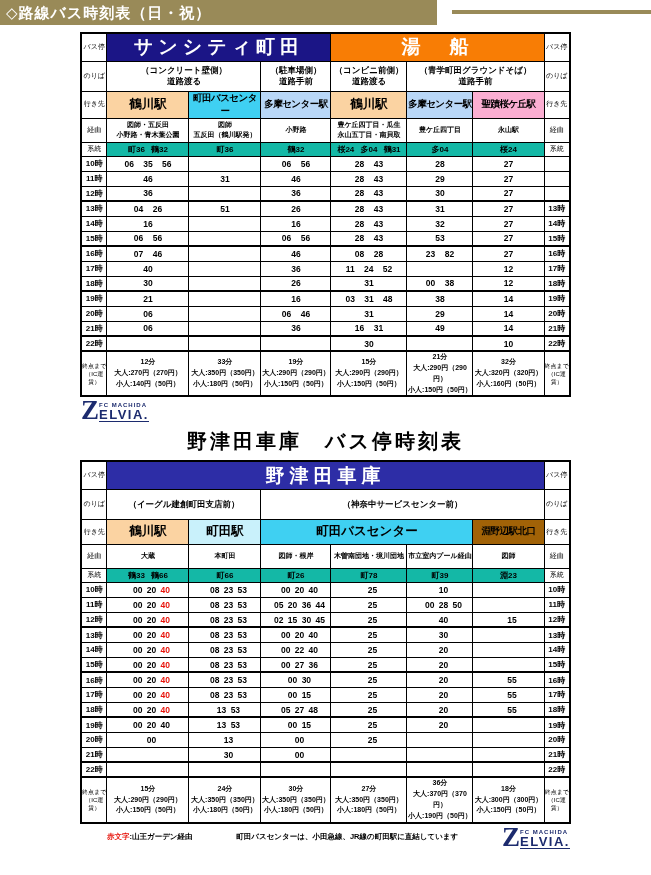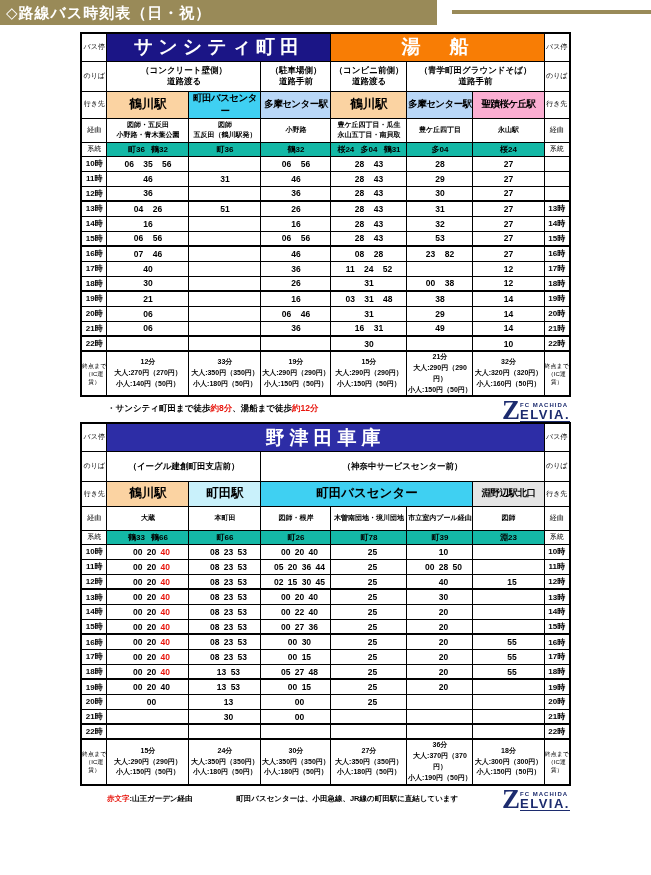--- a/index.html
+++ b/index.html
@@ -245,32 +245,32 @@
           <td class="fare">33分<br>大人:350円（350円）<br>小人:180円（50円）</td>
           <td class="fare">19分<br>大人:290円（290円）<br>小人:150円（50円）</td>
           <td class="fare split">15分<br>大人:290円（290円）<br>小人:150円（50円）</td>
           <td class="fare">21分<br>大人:290円（290円）<br>小人:150円（50円）</td>
           <td class="fare">32分<br>大人:320円（320円）<br>小人:160円（50円）</td>
           <td class="side sidef">終点まで<br>（IC運賃）</td>
         </tr>
       </tbody>
     </table>
   <div class="below">
-    <div class="note">・サンシティ町田まで徒歩<span class="red">約8分</span>、湯船まで徒歩<span class="red">約12分</span></div>
     <div class="logo">
       <span class="logo-z">Z</span>
       <span class="logo-right">
         <span class="logo-fc">FC MACHIDA</span>
         <span class="logo-elvia">ELVIA.</span>
       </span>
     </div>
   </div>
 </section>
 
 <section class="sec1">
+  <h1 class="tbl-title">野津田車庫　バス停時刻表</h1>
   <table class="tt" id="tt1">
       <colgroup>
         <col style="width: 26px;">
         <col style="width: 82px;">
         <col style="width: 72px;">
         <col style="width: 70px;">
         <col style="width: 76px;">
         <col style="width: 66px;">
         <col style="width: 71px;">
         <col style="width: 26px;">
@@ -285,21 +285,21 @@
           <td class="side">のりば</td>
           <td class="plat" colspan="2">（イーグル建創町田支店前）</td>
           <td class="plat split" colspan="4">（神奈中サービスセンター前）</td>
           <td class="side">のりば</td>
         </tr>
         <tr class="r-dest">
           <td class="side">行き先</td>
           <td class="dest" colspan="1" style="background: rgb(251, 211, 162);">鶴川駅</td>
           <td class="dest" colspan="1" style="background: rgb(201, 241, 251);">町田駅</td>
           <td class="dest split" colspan="3" style="background: rgb(63, 208, 242);">町田バスセンター</td>
-          <td class="dest dsm" colspan="1" style="background: #e5e5e5;">淵野辺駅北口</td>
+          <td class="dest dsm" colspan="1" style="background: #a16207;">淵野辺駅北口</td>
           <td class="side">行き先</td>
         </tr>
         <tr class="r-via">
           <td class="side">経由</td>
           <td class="via">大蔵</td>
           <td class="via">本町田</td>
           <td class="via split">図師・根岸</td>
           <td class="via">木曽南団地・境川団地</td>
           <td class="via">市立室内プール経由</td>
           <td class="via">図師</td>

